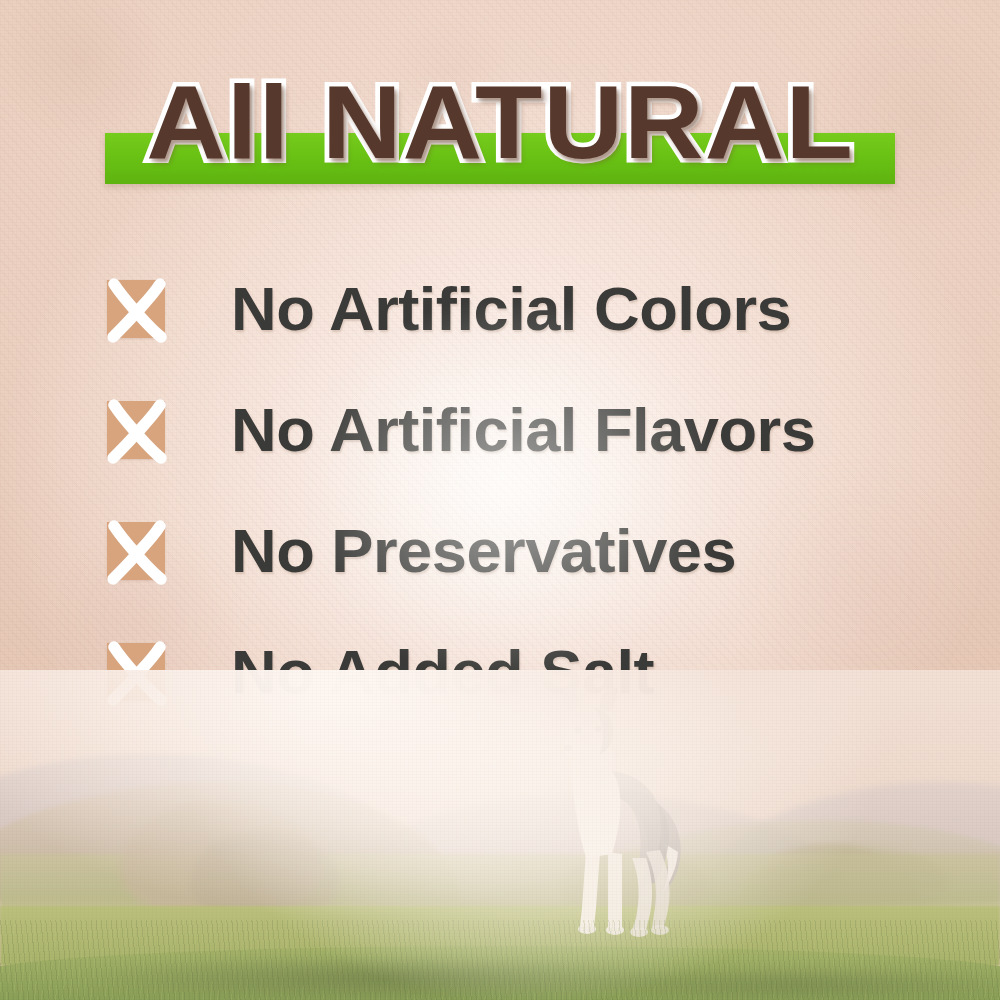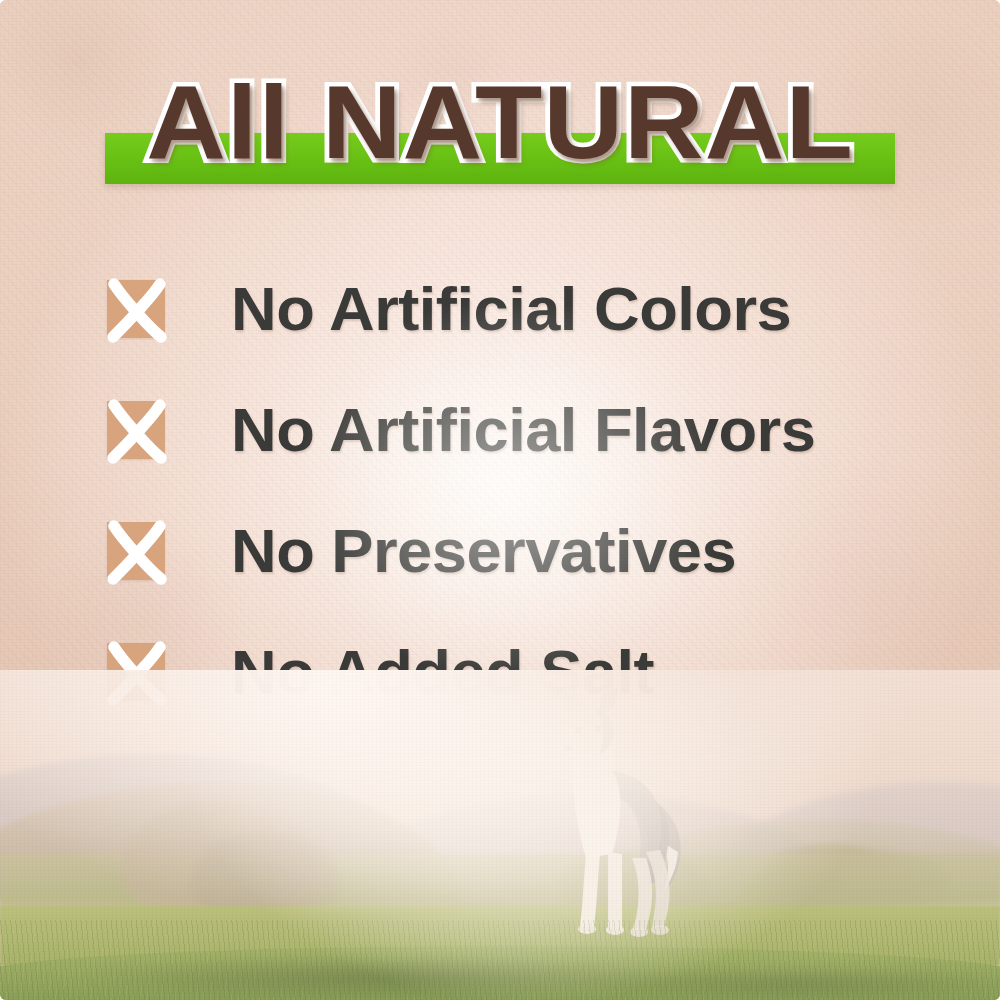--- a/index.html
+++ b/index.html
@@ -8,21 +8,20 @@
     width:1000px; height:1000px;
     overflow:hidden;
     font-family:"Liberation Sans", sans-serif;
   }
 
   #poster {
     position:relative;
     width:1000px; height:1000px;
     background:#ebd0c0;
     overflow:hidden;
-    border-radius:6px;
   }
 
   
   .bg-base {
     position:absolute; inset:0;
     background:
       radial-gradient(ellipse 680px 560px at 50% 48%, rgba(255,252,250,0.95) 0%, rgba(253,240,234,0.55) 42%, rgba(255,255,255,0) 74%),
       radial-gradient(ellipse 900px 700px at 50% 20%, #f2dcd0 0%, #ecd2c2 55%, #e4c4b2 100%);
   }
   .bg-grain {

